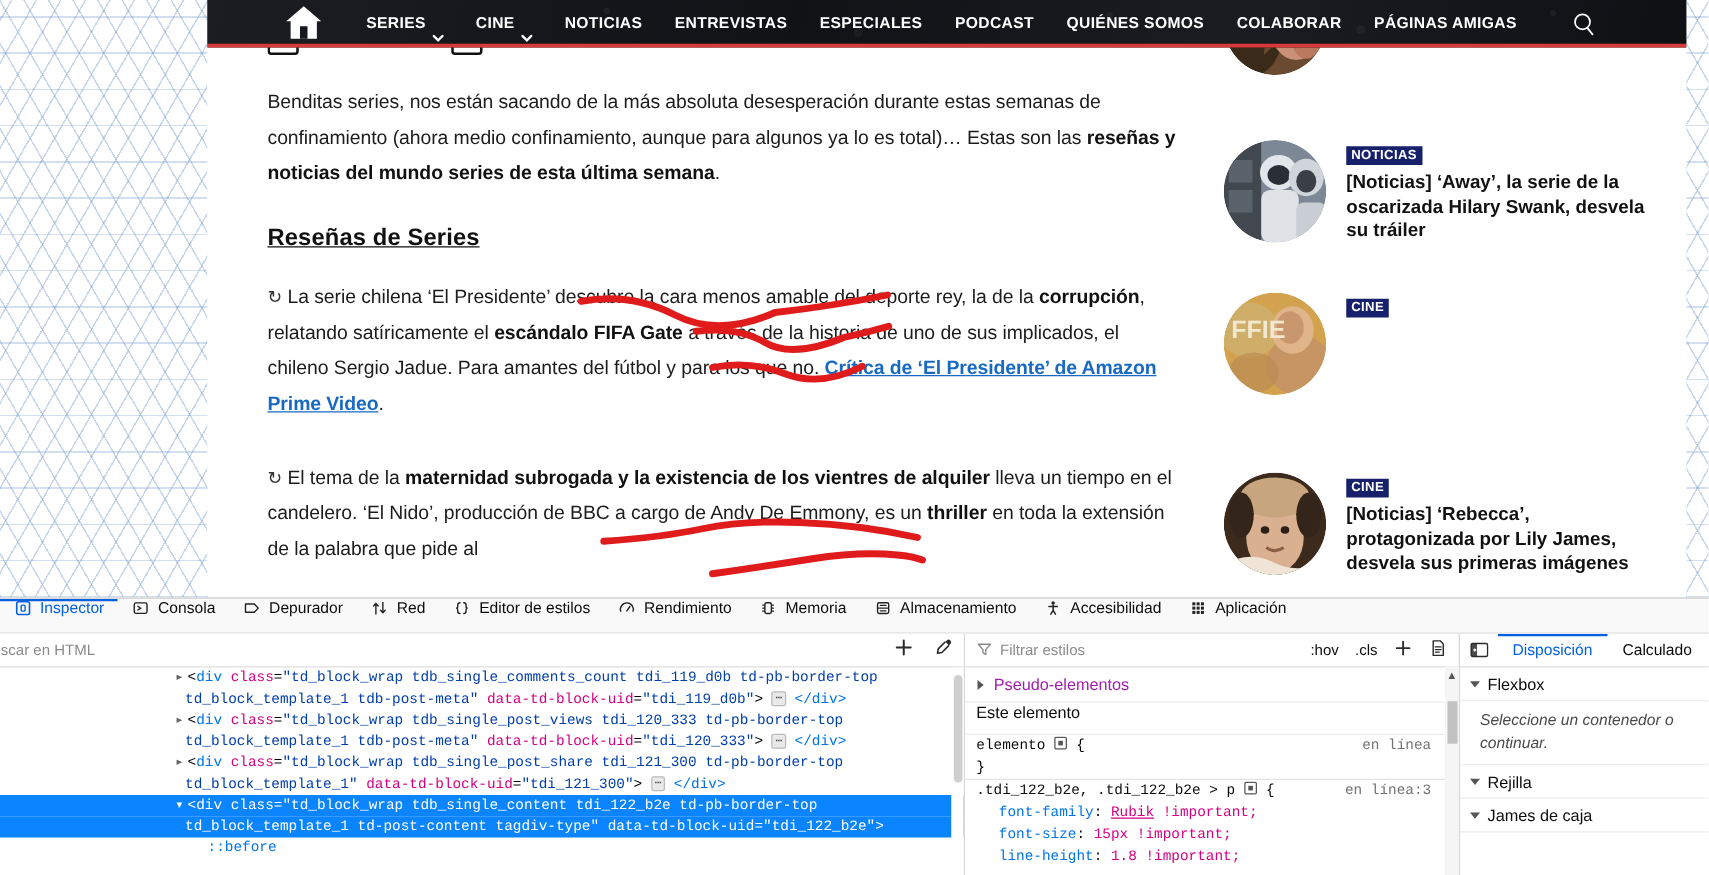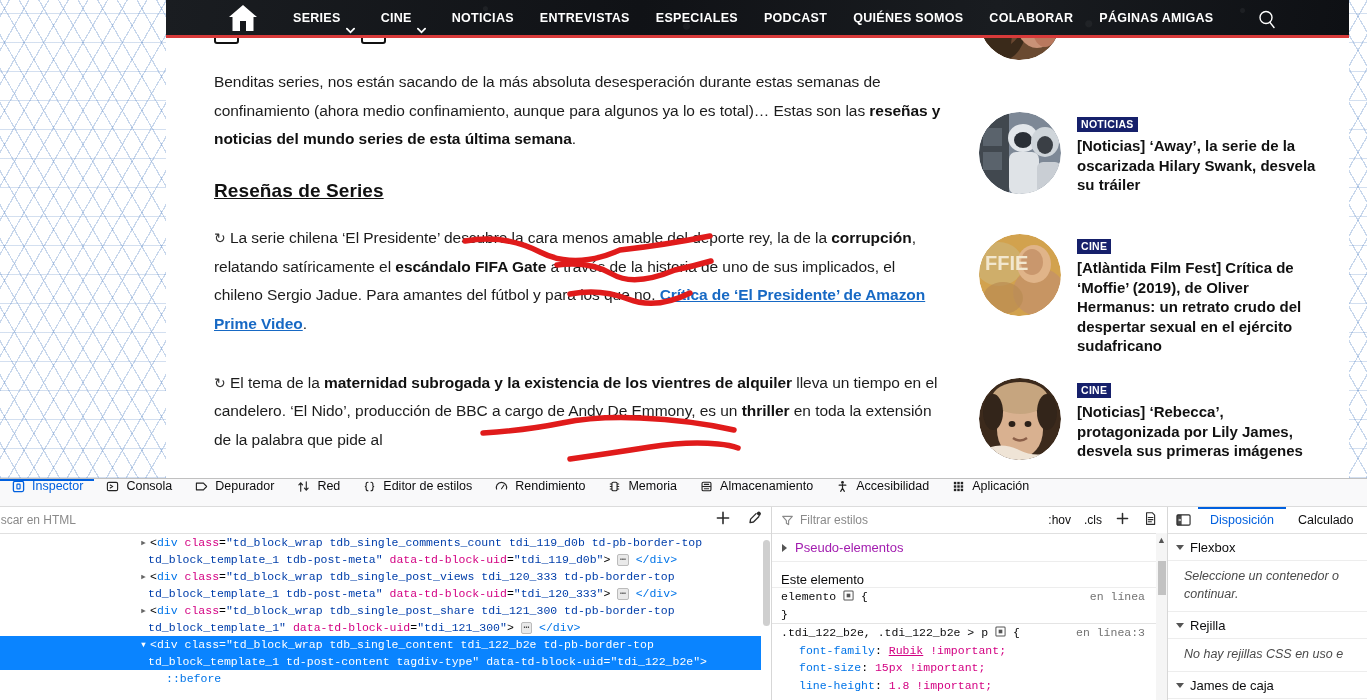--- a/index.html
+++ b/index.html
@@ -128,21 +128,21 @@
 
   
   .pane-rules{width:395px;position:relative;background:#fff;border-right:1px solid #d7d7d7;}
   .rl-filter{height:26px;border-bottom:1px solid #e0e0e0;display:flex;align-items:center;
     position:relative;}
   .rl-filter .ph{font-size:12px;color:#8a8a8a;margin-left:28px;}
   .rl-ctl{position:absolute;right:9px;top:0;height:26px;display:flex;align-items:center;gap:13px;
     font-size:12px;color:#0c0c0d;}
   .rl-row{height:27px;display:flex;align-items:center;font-size:13px;color:#a21caf;
     border-bottom:1px solid #ededed;padding-left:10px;}
-  .rl-sub{height:25px;display:flex;align-items:flex-end;font-size:13px;color:#0c0c0d;
+  .rl-sub{height:25px;display:flex;align-items:flex-start;font-size:13px;color:#0c0c0d;
     border-bottom:1px solid #ededed;padding-left:9px;}
   .css{font-family:"Liberation Mono",monospace;font-size:11.5px;line-height:17.5px;padding-left:9px;}
   .sel-g{color:#0c0c0d;}
   .sel-b{color:#0c0c0d;}
   .src{position:absolute;right:22px;font-family:"Liberation Mono",monospace;font-size:11.5px;color:#737373;}
   .prop{color:#0074e8;}
   .val{color:#d30082;}
   .val u{text-decoration:underline;}
   .rl-scroll{position:absolute;right:0;top:26px;width:11px;bottom:0;background:#f5f5f5;}
   .rl-scroll i{position:absolute;right:1px;top:28px;width:8px;height:34px;background:#c2c2c2;display:block;}
@@ -323,21 +323,20 @@
               <ellipse cx="60" cy="58" rx="26" ry="24" fill="#c79563"></ellipse>
               <ellipse cx="55" cy="30" rx="17" ry="19" fill="#e0b489"></ellipse>
               <ellipse cx="53" cy="28" rx="11" ry="13" fill="#c9976d"></ellipse>
               <text x="6" y="36" font-family="Liberation Sans" font-size="20" font-weight="bold" fill="#f2e7cf">FFIE</text>
               <ellipse cx="24" cy="64" rx="20" ry="16" fill="#b98c52" opacity=".7"></ellipse>
             </g>
           </svg>
         </div>
         <div class="pmeta">
           <span class="cat">CINE</span>
-          <div class="ptitle">[Atlàntida Film Fest] Crítica de ‘Moffie’ (2019), de Oliver Hermanus: un retrato crudo del despertar sexual en el ejército sudafricano</div>
         </div>
       </div>
 
       <div class="post" style="position:absolute;top:378px;left:0;width:345px;">
         <div class="thumb">
           <svg width="82" height="82" viewBox="0 0 82 82">
             <defs>
                 <clipPath id="c4">
                   <circle cx="41" cy="41" r="41"></circle>
                 </clipPath>
@@ -602,23 +601,20 @@
         </div>
         <div class="ly-note">
           <span>Seleccione un contenedor o </span><br>
           <span>continuar.</span>
         </div>
 
         <div class="ly-sec">
           <span class="caret"></span>
           <span>Rejilla</span>
         </div>
-        <div class="ly-note">
-          <span>No hay rejillas CSS en uso e</span>
-        </div>
 
         <div class="ly-sec">
           <span class="caret"></span>
           <span>James de caja</span>
         </div>
       </div>
 
     </div>
   </div>
 </div>

